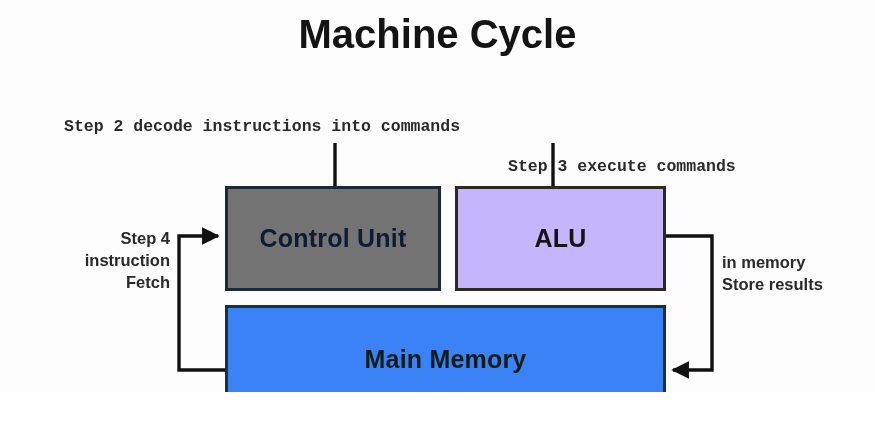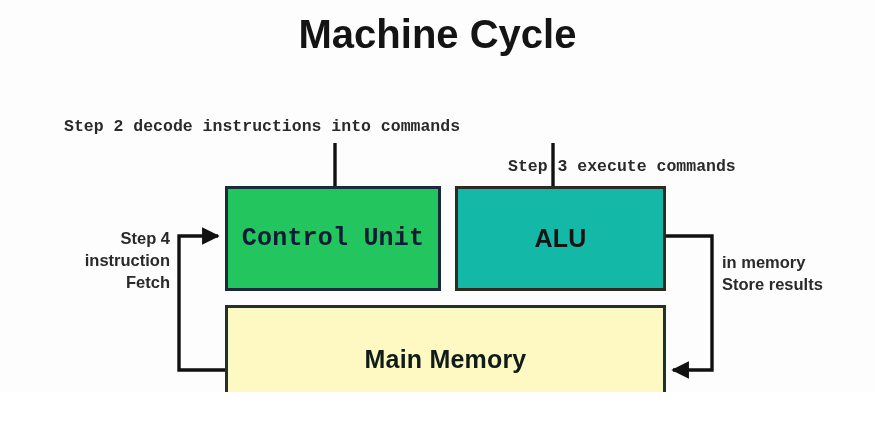--- a/index.html
+++ b/index.html
@@ -72,38 +72,37 @@
     box-sizing: border-box;
     display: flex;
     align-items: center;
     justify-content: center;
     font-weight: bold;
     letter-spacing: 0.2px;
   }
   .box-control-unit {
     left: 225px;  top: 186px;
     width: 216px; height: 105px;
-    background: #22c55e;
+    background: #737373;
     border: 3px solid #1b2a3b;
     color: #101c33;
     font-size: 25px;
-    font-family: Liberation Mono, monospace;
   }
   .box-alu {
     left: 455px;  top: 186px;
     width: 211px; height: 105px;
-    background: #14b8a6;
+    background: #c4b5fd;
     border: 3px solid #2d2a21;
     color: #141414;
     font-size: 25px;
   }
   .box-main-memory {
     left: 225px;  top: 305px;
     width: 441px; height: 108px;
-    background: #fef9c3;
+    background: #3b82f6;
     border: 3px solid #1d332b;
     color: #101c18;
     font-size: 25px;
   }
 
   
   .wires {
     position: absolute;
     left: 0; top: 0;
     width: 875px; height: 443px;

